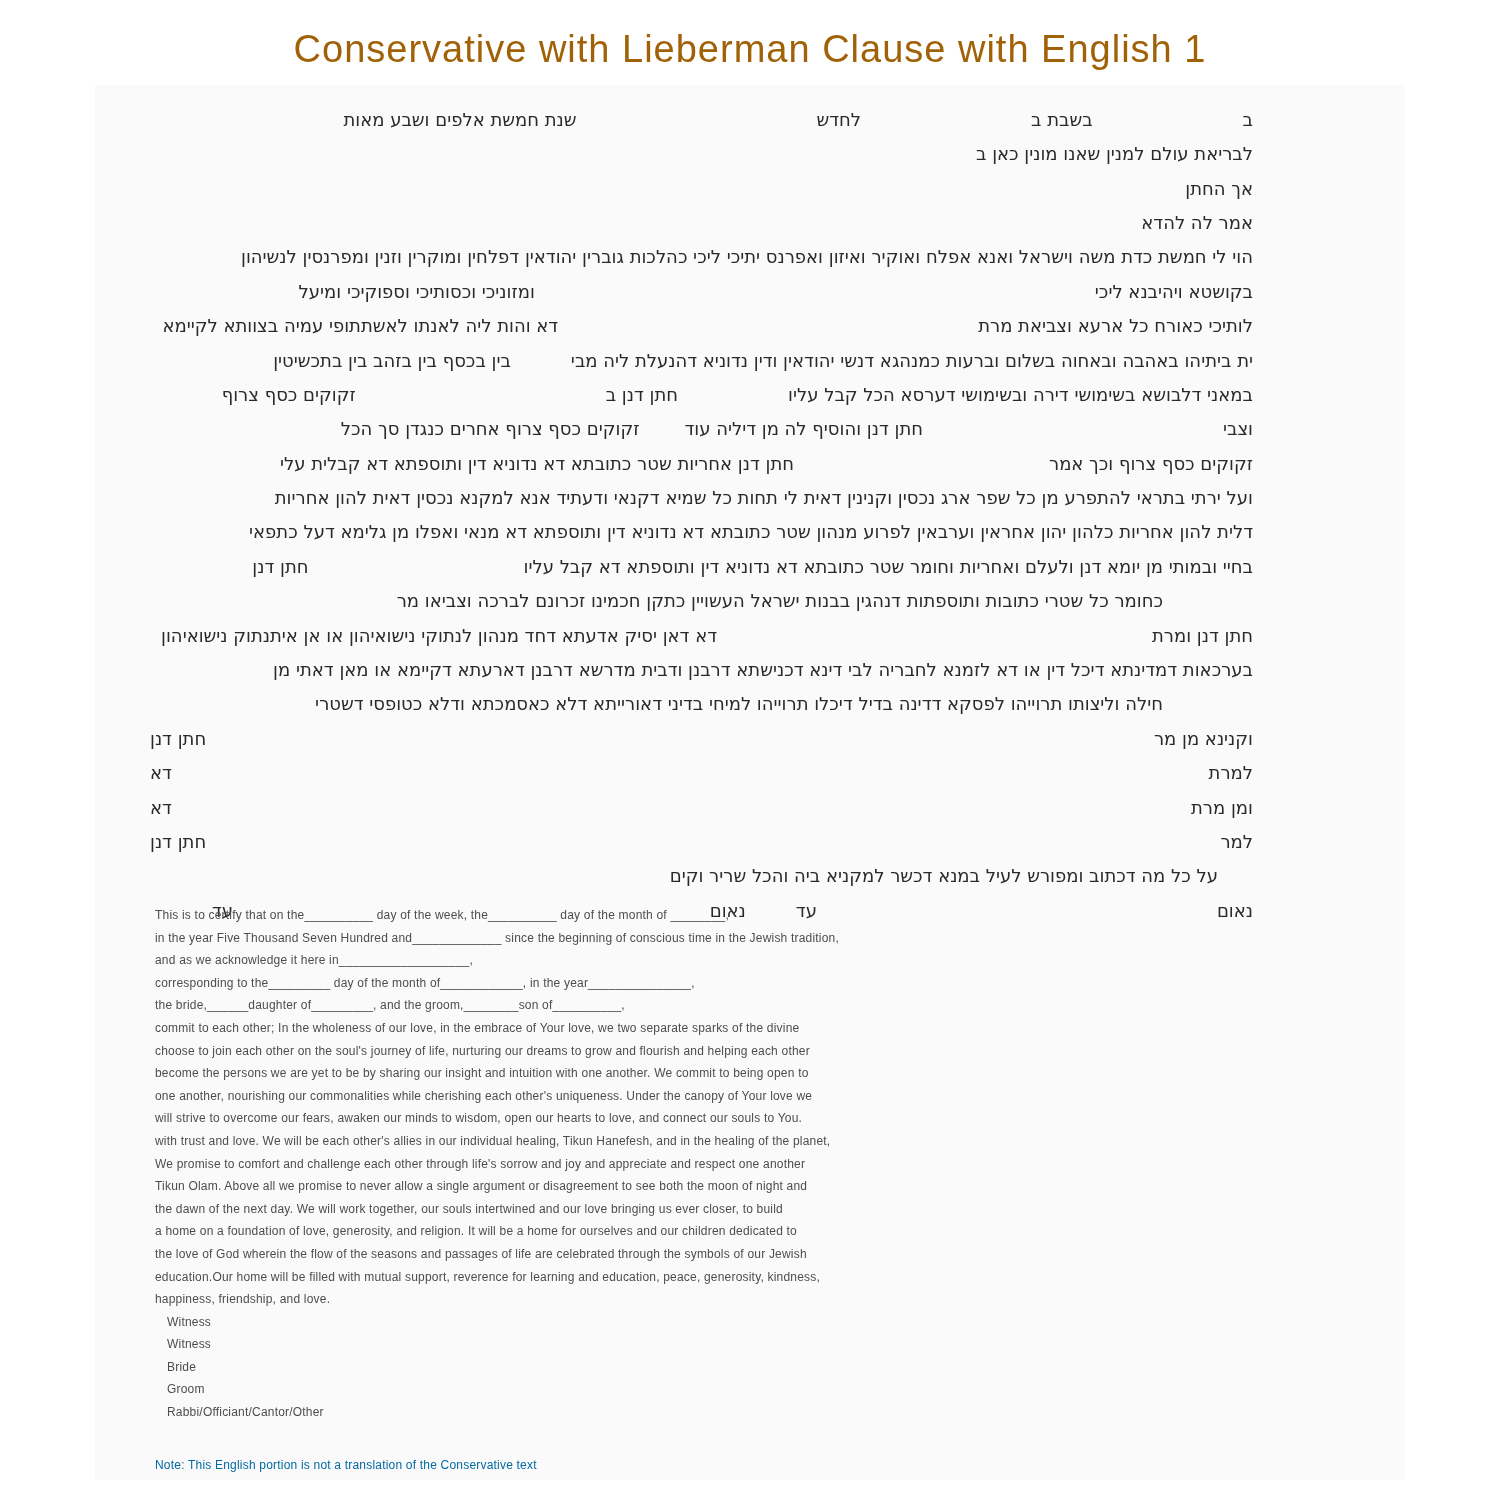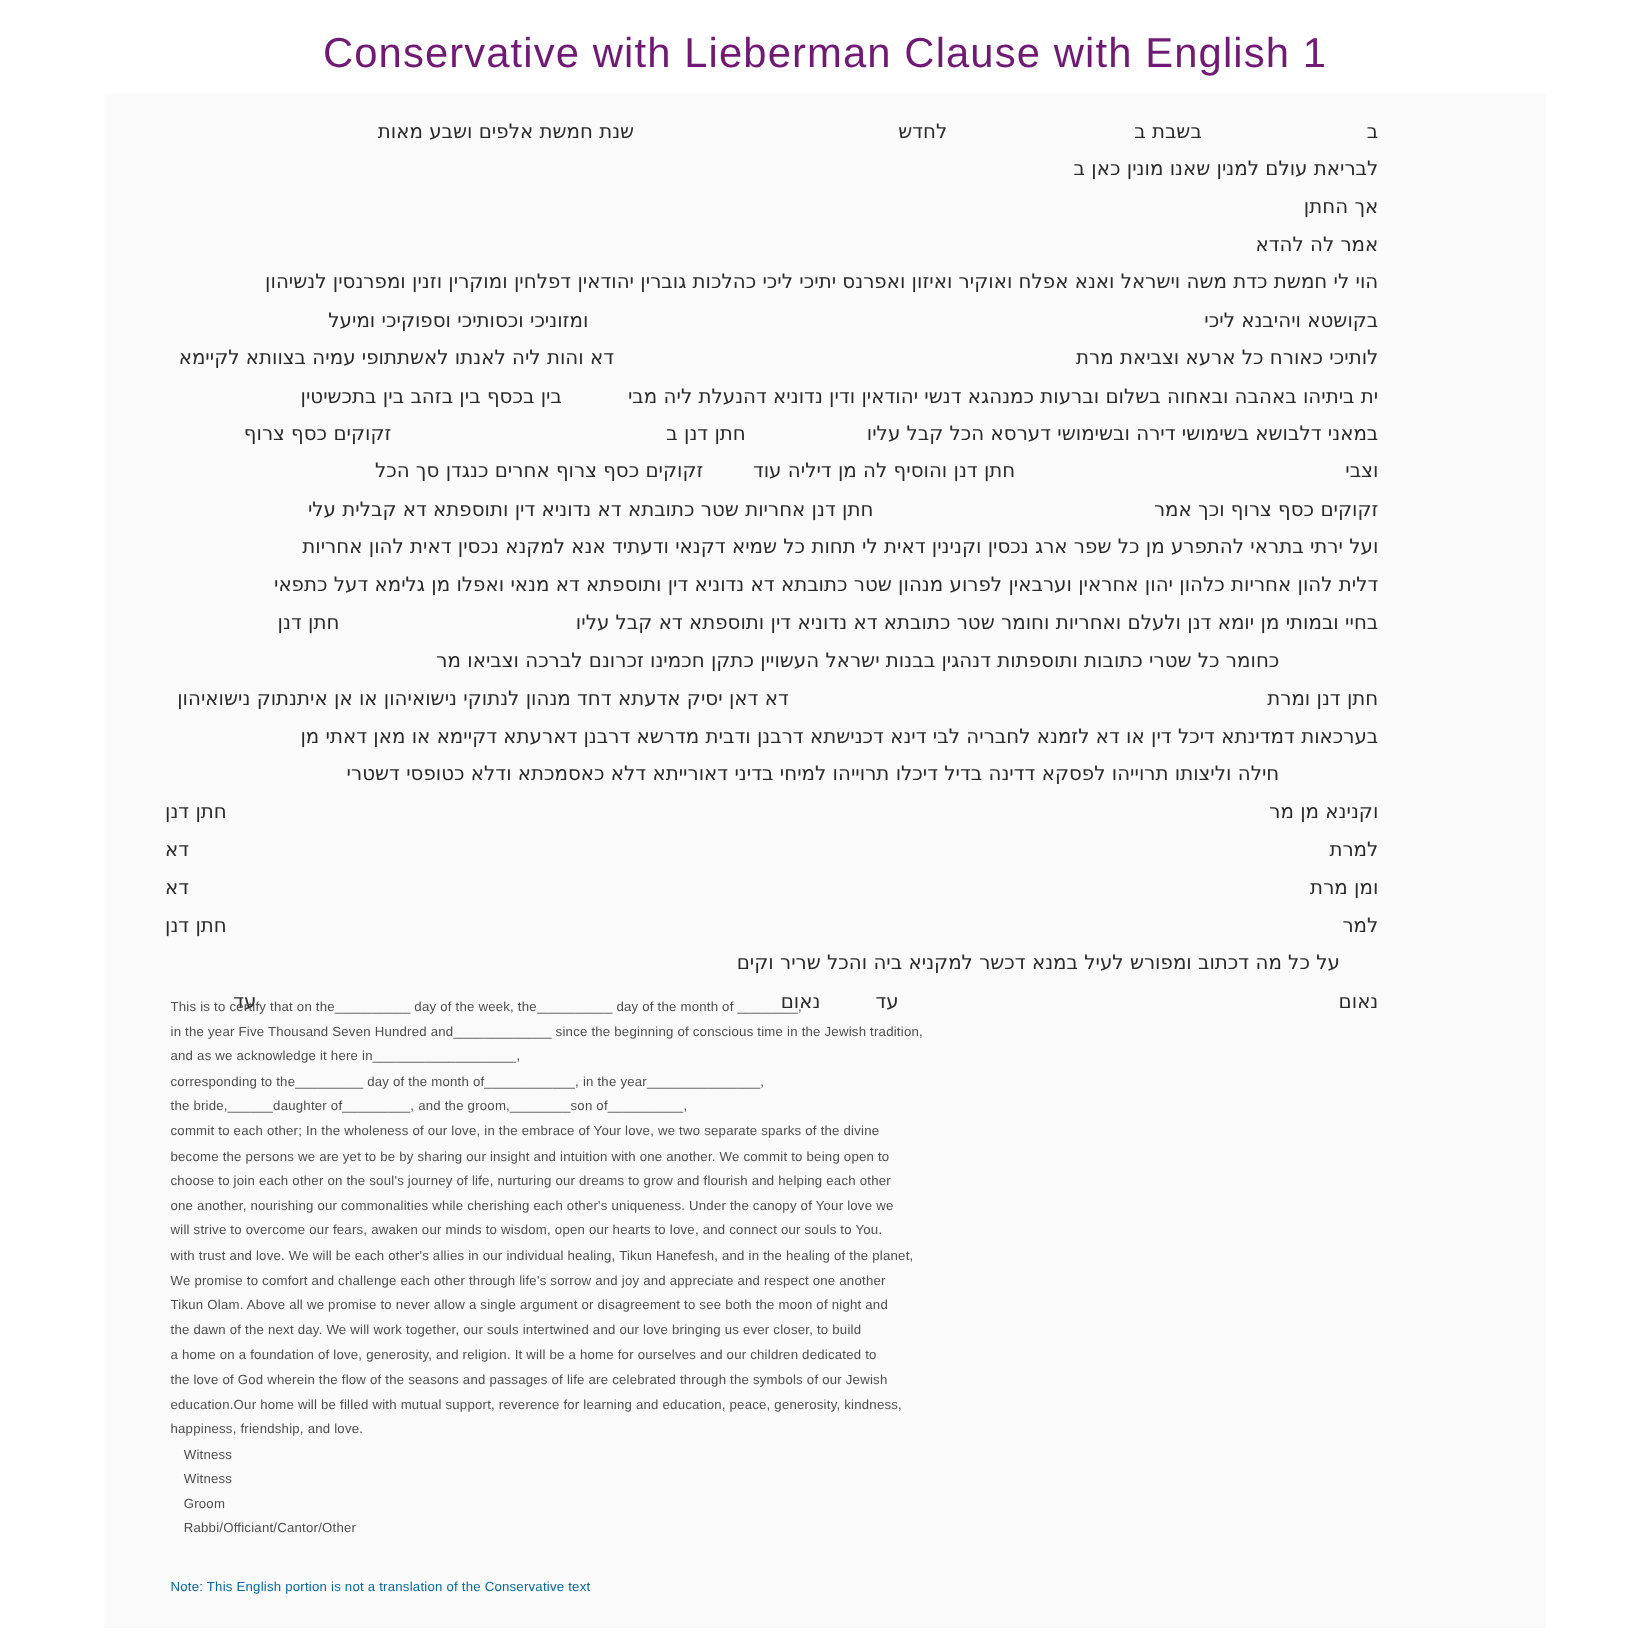--- a/index.html
+++ b/index.html
@@ -1,21 +1,21 @@
 <!DOCTYPE html>
 <html><head>
 <meta charset="utf-8">
 <style>
   html,body{margin:0;padding:0;background:#ffffff;}
   body{width:1500px;height:1500px;position:relative;overflow:hidden;
        font-family:"Liberation Sans",sans-serif;}
   .scan-bg{position:absolute;left:95px;top:85px;width:1310px;height:1395px;
            background:#fafafa;}
   .doc-title{position:absolute;left:0;top:28px;width:100%;text-align:center;
-             font-size:38px;letter-spacing:1px;color:#701a75;
+             font-size:38px;letter-spacing:1px;color:#a16207;
              font-family:"Liberation Sans",sans-serif;}
   
   .hebrew-block{position:absolute;left:150px;top:96px;width:1103px;}
   .h-line{display:flex;direction:rtl;align-items:flex-end;height:34.4px;
           font-family:"DejaVu Sans",sans-serif;font-size:18px;color:#2a2a2a;
           line-height:1.2;}
   .h-seg{white-space:pre;flex:0 0 auto;}
   .hgap{flex:0 1 auto;display:block;height:1px;}
   .hflex{flex:1 1 0;display:block;height:1px;}
   
@@ -177,32 +177,33 @@
 
 </div>
 
 <div class="english-block">
   <div class="e-line">This is to certify that on the__________ day of the week, the__________ day of the month of ________,</div>
   <div class="e-line">in the year Five Thousand Seven Hundred and_____________ since the beginning of conscious time in the Jewish tradition,</div>
   <div class="e-line">and as we acknowledge it here in___________________,</div>
   <div class="e-line">corresponding to the_________ day of the month of____________, in the year_______________,</div>
   <div class="e-line">the bride,______daughter of_________, and the groom,________son of__________,</div>
   <div class="e-line">commit to each other; In the wholeness of our love, in the embrace of Your love, we two separate sparks of the divine</div>
+  <div class="e-line">choose to join each other on the soul's journey of life, nurturing our dreams to grow and flourish and helping each other</div>
   <div class="e-line">become the persons we are yet to be by sharing our insight and intuition with one another. We commit to being open to</div>
-  <div class="e-line">choose to join each other on the soul's journey of life, nurturing our dreams to grow and flourish and helping each other</div>
   <div class="e-line">one another, nourishing our commonalities while cherishing each other's uniqueness. Under the canopy of Your love we</div>
   <div class="e-line">will strive to overcome our fears, awaken our minds to wisdom, open our hearts to love, and connect our souls to You.</div>
   <div class="e-line">with trust and love. We will be each other's allies in our individual healing, Tikun Hanefesh, and in the healing of the planet,</div>
   <div class="e-line">We promise to comfort and challenge each other through life's sorrow and joy and appreciate and respect one another</div>
   <div class="e-line">Tikun Olam. Above all we promise to never allow a single argument or disagreement to see both the moon of night and</div>
   <div class="e-line">the dawn of the next day. We will work together, our souls intertwined and our love bringing us ever closer, to build</div>
   <div class="e-line">a home on a foundation of love, generosity, and religion. It will be a home for ourselves and our children dedicated to</div>
   <div class="e-line">the love of God wherein the flow of the seasons and passages of life are celebrated through the symbols of our Jewish</div>
   <div class="e-line">education.Our home will be filled with mutual support, reverence for learning and education, peace, generosity, kindness,</div>
   <div class="e-line">happiness, friendship, and love.</div>
 
   <div class="sig-line">Witness</div>
   <div class="sig-line">Witness</div>
+  <div class="sig-line">Bride</div>
   <div class="sig-line">Groom</div>
   <div class="sig-line">Rabbi/Officiant/Cantor/Other</div>
 
   <div class="note-line">Note: This English portion is not a translation of the Conservative text</div>
 </div>
 
 </body></html>

